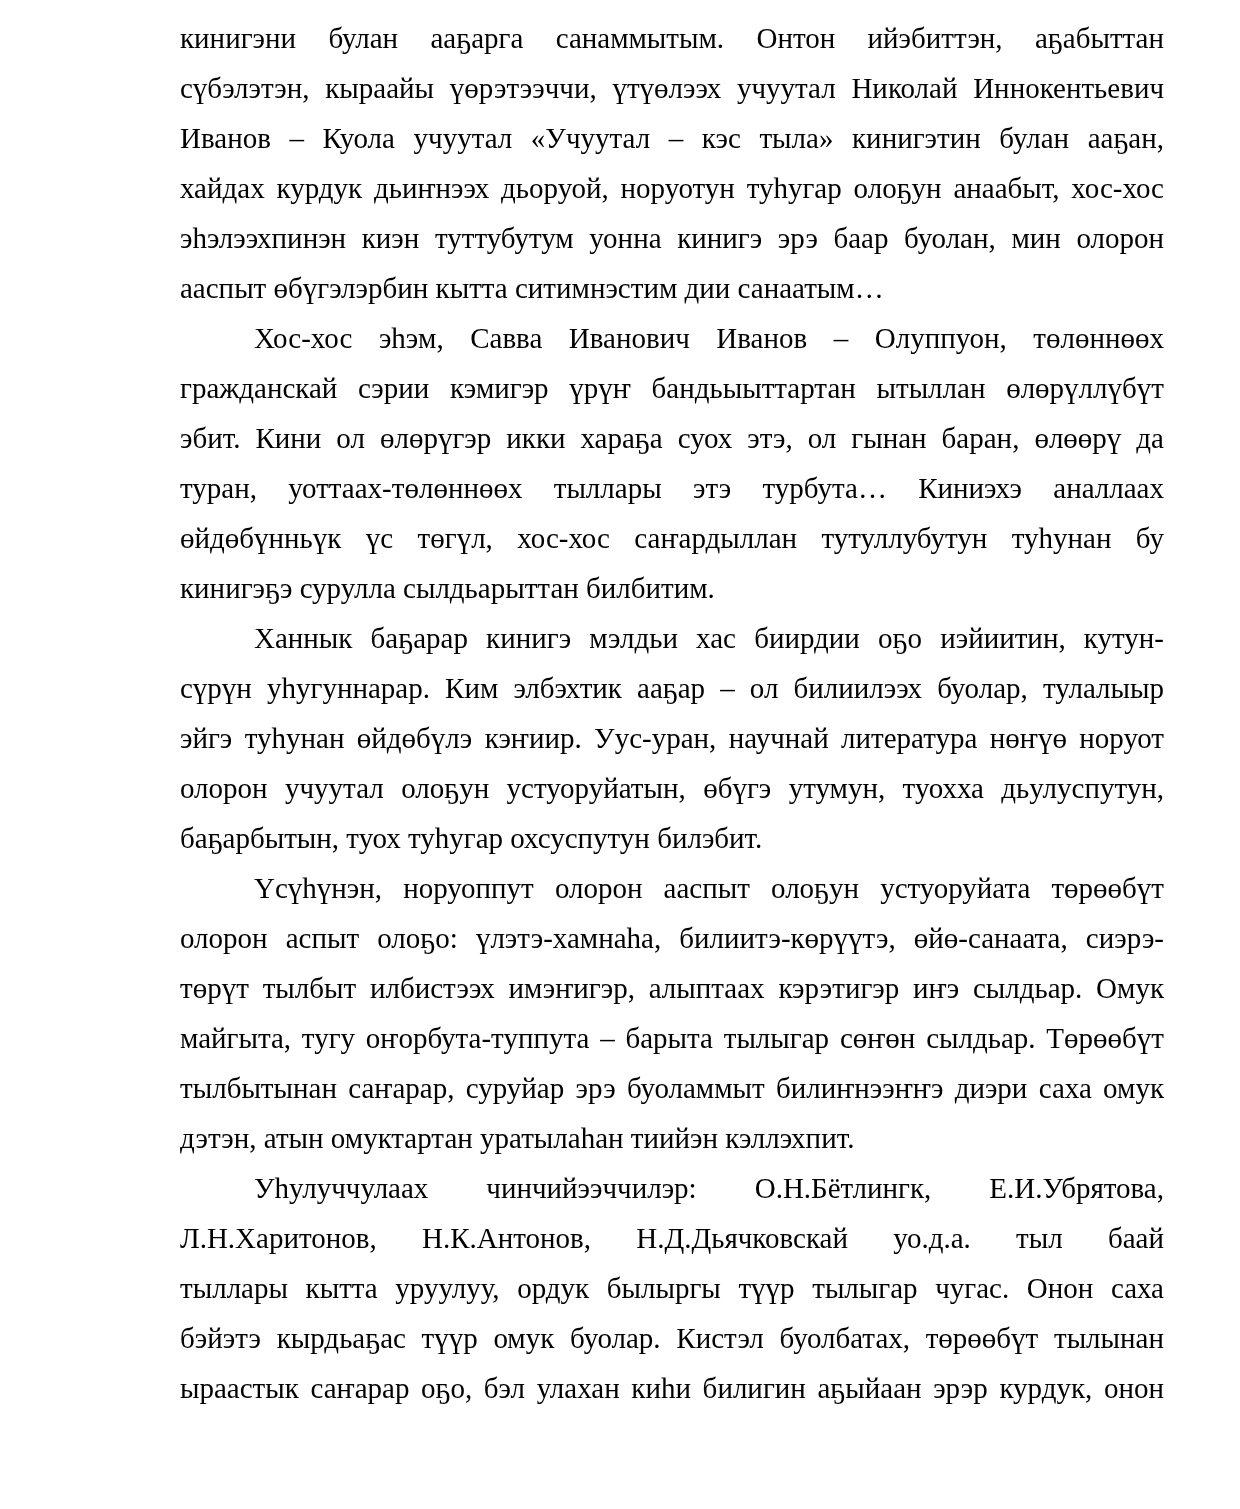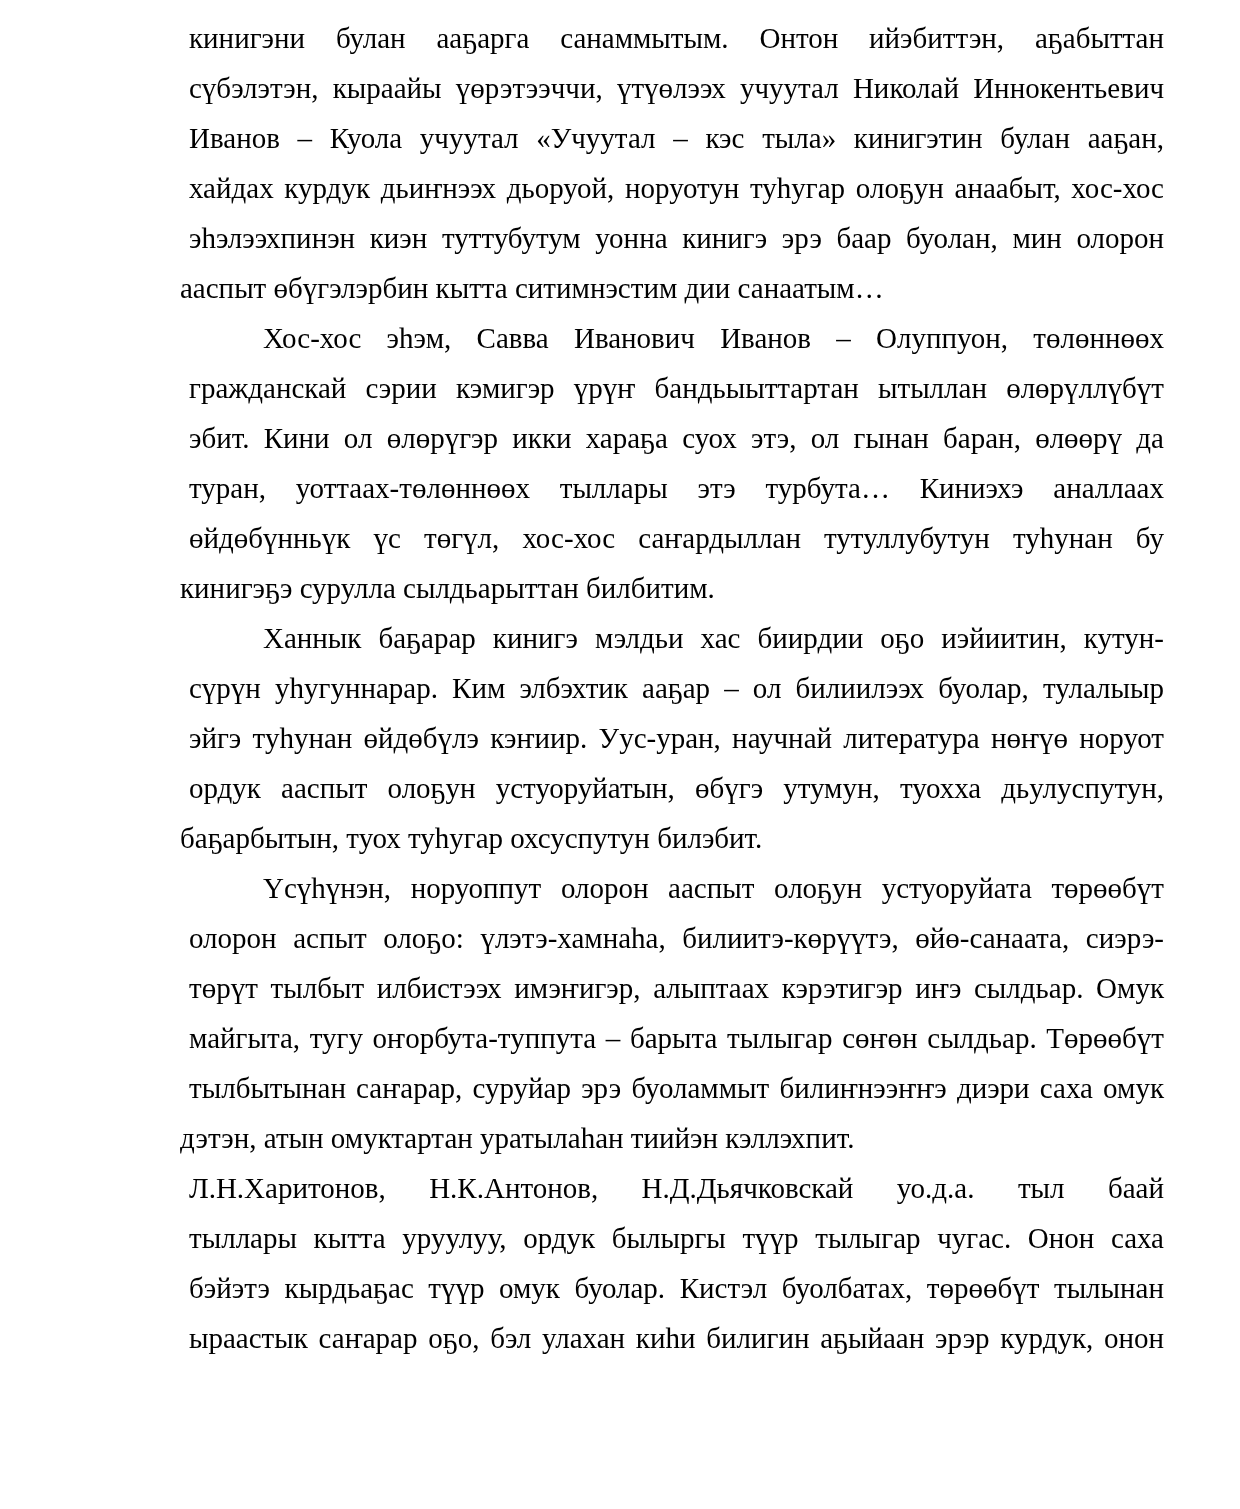--- a/index.html
+++ b/index.html
@@ -20,21 +20,20 @@
   }
   .line {
     height: 50px;
     line-height: 50px;
     white-space: normal;
     color: #000000;
   }
   .line.just {
     text-align: justify;
     text-align-last: justify;
-    margin-left: 9px;
   }
   .line.end {
     text-align: center;
     text-align-last: left;
   }
   .line.indent {
     text-indent: 74px;
   }
 </style>
 </head>
@@ -50,26 +49,27 @@
       <div class="line end">ааспыт өбүгэлэрбин кытта ситимнэстим дии санаатым…</div>
       <div class="line just indent">Хос-хос эһэм, Савва Иванович Иванов – Олуппуон, төлөннөөх</div>
       <div class="line just">гражданскай сэрии кэмигэр үрүҥ бандьыыттартан ытыллан өлөрүллүбүт</div>
       <div class="line just">эбит. Кини ол өлөрүгэр икки хараҕа суох этэ, ол гынан баран, өлөөрү да</div>
       <div class="line just">туран, уоттаах-төлөннөөх тыллары этэ турбута… Киниэхэ аналлаах</div>
       <div class="line just">өйдөбүнньүк үс төгүл, хос-хос саҥардыллан тутуллубутун туһунан бу</div>
       <div class="line end">кинигэҕэ сурулла сылдьарыттан билбитим.</div>
       <div class="line just indent">Ханнык баҕарар кинигэ мэлдьи хас биирдии оҕо иэйиитин, кутун-</div>
       <div class="line just">сүрүн уһугуннарар. Ким элбэхтик ааҕар – ол билиилээх буолар, тулалыыр</div>
       <div class="line just">эйгэ туһунан өйдөбүлэ кэҥиир. Уус-уран, научнай литература нөҥүө норуот</div>
-      <div class="line just">ордук ааспыт олоҕун устуоруйатын, өбүгэ утумун, туохха дьулуспутун,</div>
+      <div class="line just">олорон учуутал олоҕун устуоруйатын, өбүгэ утумун, туохха дьулуспутун,</div>
       <div class="line end">баҕарбытын, туох туһугар охсуспутун билэбит.</div>
       <div class="line just indent">Үсүһүнэн, норуоппут олорон ааспыт олоҕун устуоруйата төрөөбүт</div>
       <div class="line just">олорон аспыт олоҕо: үлэтэ-хамнаһа, билиитэ-көрүүтэ, өйө-санаата, сиэрэ-</div>
       <div class="line just">төрүт тылбыт илбистээх имэҥигэр, алыптаах кэрэтигэр иҥэ сылдьар. Омук</div>
       <div class="line just">майгыта, тугу оҥорбута-туппута – барыта тылыгар сөҥөн сылдьар. Төрөөбүт</div>
       <div class="line just">тылбытынан саҥарар, суруйар эрэ буоламмыт билиҥнээҥҥэ диэри саха омук</div>
       <div class="line end">дэтэн, атын омуктартан уратылаһан тиийэн кэллэхпит.</div>
+      <div class="line just indent">Уһулуччулаах чинчийээччилэр: О.Н.Бётлингк, Е.И.Убрятова,</div>
       <div class="line just">Л.Н.Харитонов, Н.К.Антонов, Н.Д.Дьячковскай уо.д.а. тыл баай</div>
       <div class="line just">тыллары кытта уруулуу, ордук былыргы түүр тылыгар чугас. Онон саха</div>
       <div class="line just">бэйэтэ кырдьаҕас түүр омук буолар. Кистэл буолбатах, төрөөбүт тылынан</div>
       <div class="line just">ыраастык саҥарар оҕо, бэл улахан киһи билигин аҕыйаан эрэр курдук, онон</div>
     </div>
 </div>
 
 </body></html>

